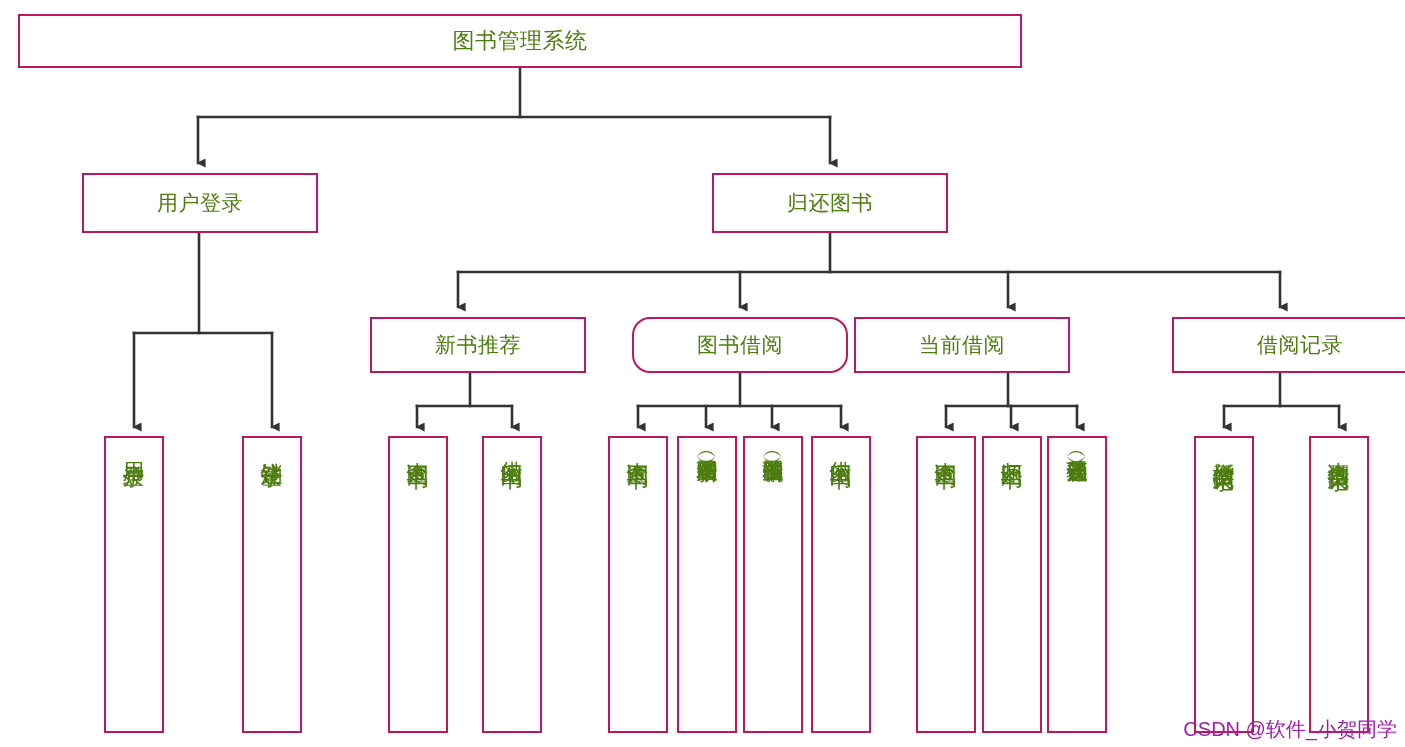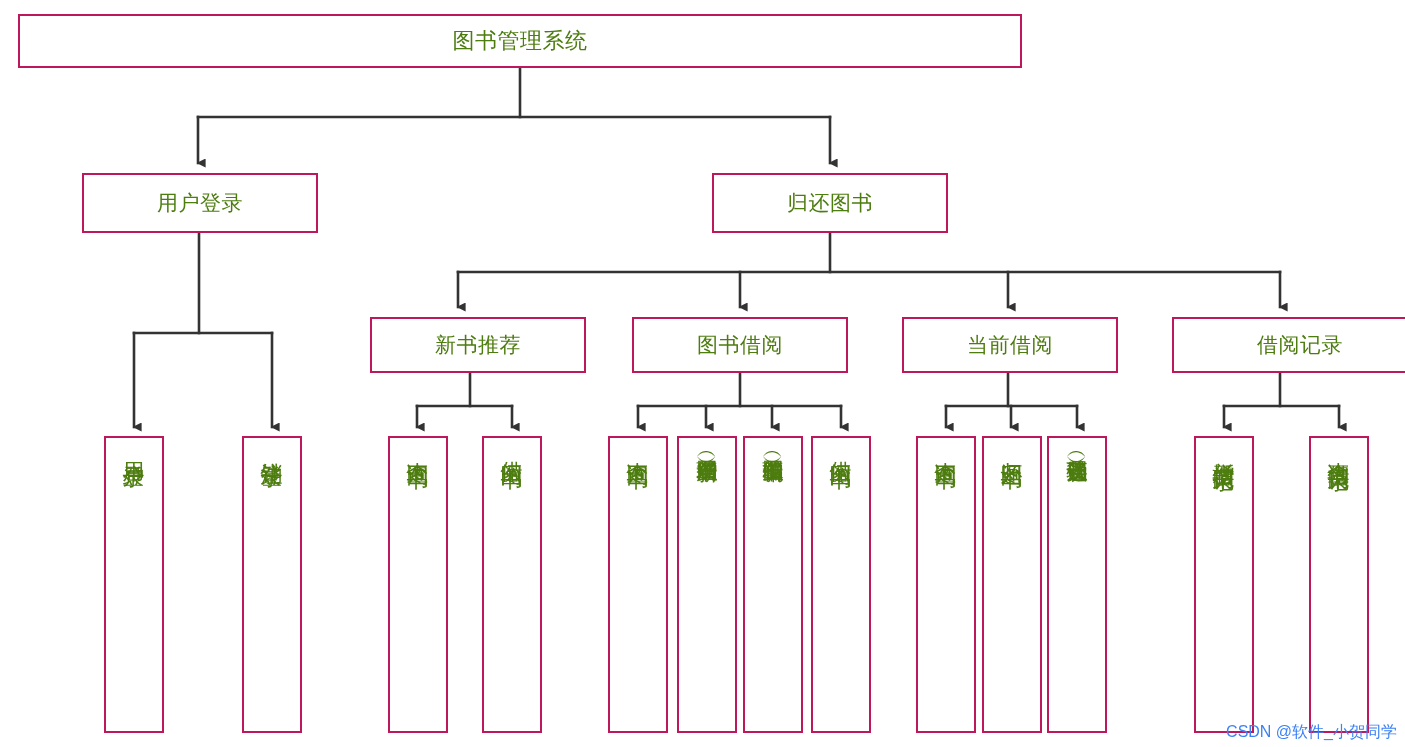--- a/index.html
+++ b/index.html
@@ -67,22 +67,22 @@
     max-height: 100%;
   }
   .node.vert.tall-label .node-label {
     font-size: 21px;
     letter-spacing: 0px;
   }
   #watermark {
     position: absolute;
     right: 8px;
     bottom: 4px;
-    font-size: 16px;
-    color: #3b82f6;
+    font-size: 20px;
+    color: #a21caf;
     z-index: 5;
     white-space: nowrap;
     font-family: "Liberation Sans", "DejaVu Sans", sans-serif;
   }
 </style>
 </head>
 <body>
 
 <div id="diagram-canvas">
 
@@ -143,24 +143,24 @@
   <div class="node horiz" id="node-user-login" style="left:82px; top:173px; width:236px; height:60px;">
     <span class="node-label">用户登录</span>
   </div>
   <div class="node horiz" id="node-book-manage" style="left:712px; top:173px; width:236px; height:60px;">
     <span class="node-label">归还图书</span>
   </div>
 
   <div class="node horiz" id="node-new-book-recommend" style="left:370px; top:317px; width:216px; height:56px;">
     <span class="node-label">新书推荐</span>
   </div>
-  <div class="node horiz" id="node-book-borrow" style="left:632px; top:317px; width:216px; height:56px;">
+  <div class="node horiz" id="node-book-borrow" style="left:632px; top:317px; width:216px; height:56px;border-radius:18px;">
     <span class="node-label">图书借阅</span>
   </div>
-  <div class="node horiz" id="node-current-borrow" style="left:902px; top:317px; width:216px; height:56px;">
+  <div class="node horiz" id="node-current-borrow" style="left:854px; top:317px; width:216px; height:56px;">
     <span class="node-label">当前借阅</span>
   </div>
   <div class="node horiz" id="node-borrow-record" style="left:1172px; top:317px; width:256px; height:56px;">
     <span class="node-label">借阅记录</span>
   </div>
 
   <div class="node vert" id="node-leaf-user-login" style="left:104px; top:436px; width:60px; height:297px;">
     <span class="node-label">用户登录</span>
   </div>
   <div class="node vert" id="node-leaf-logout" style="left:242px; top:436px; width:60px; height:297px;">

